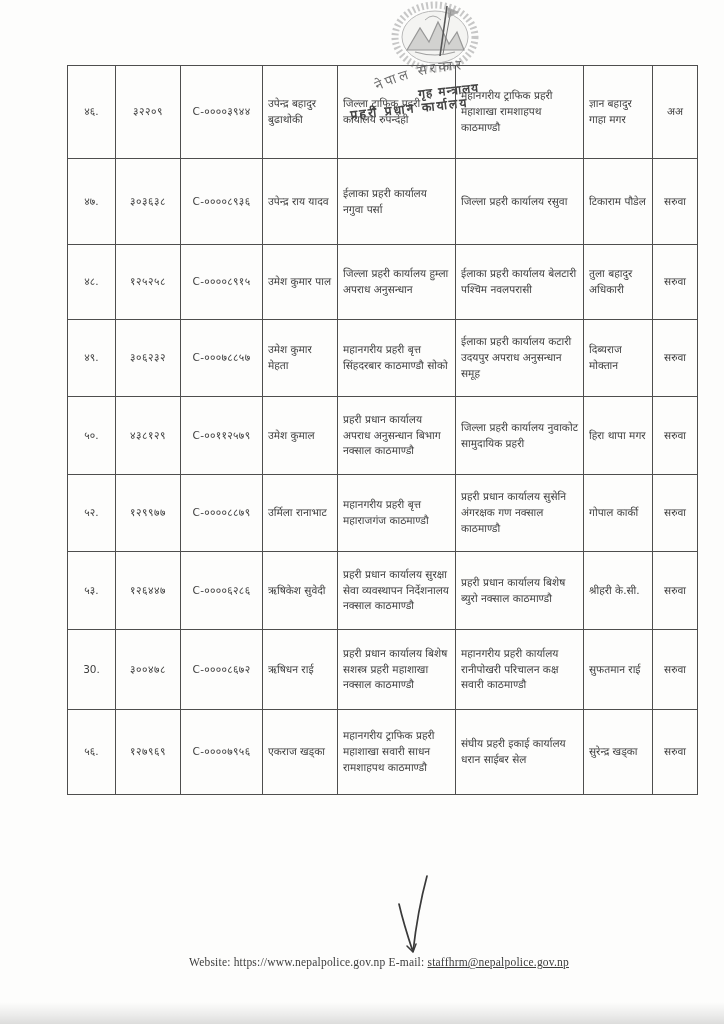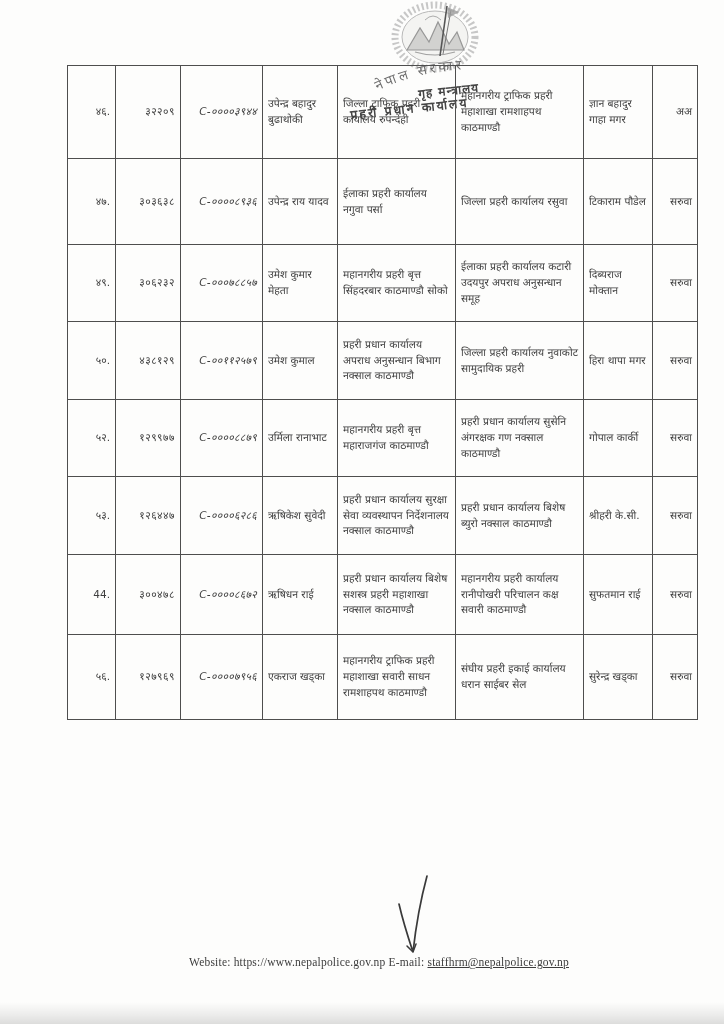--- a/index.html
+++ b/index.html
@@ -24,22 +24,22 @@
   }
   table.transfer td {
     border:1px solid #4e4e4e;
     font-size:10.5px; color:#3e3e3e; line-height:1.5;
     padding:2px 5px; vertical-align:middle;
     word-wrap:break-word;
   }
   .r0{height:93px;} .r1{height:86px;margin-top:20px;} .r2{height:75px;} .r3{height:77px;}
   .r4{height:78px;} .r5{height:77px;} .r6{height:77px;} .r7{height:78px;}
   .r8{height:80px;} .r9{height:75px;} .r10{height:85px;}
-  .c-sn, .c-reg, .c-cno, .c-remark { text-align:right; }
-  .c-cno { color:#585858; font-size:10px; letter-spacing:.3px;font-style:italic; }
+  .c-sn, .c-reg, .c-cno, .c-remark { text-align:center; }
+  .c-cno { color:#585858; font-size:10px; letter-spacing:.3px; }
   .c-reg { letter-spacing:.5px; }
 
   
   .sign-svg { position:absolute; left:385px; top:862px; width:60px; height:105px; overflow:visible; }
 
   
   .footer {
     position:absolute; top:956px; left:0; width:100%; padding-left:34px; box-sizing:border-box;
     text-align:center; font-family:"Liberation Serif", serif;
     font-size:11.5px; color:#3c3c3c; letter-spacing:.2px;
@@ -105,20 +105,30 @@
       <tr class="r1">
         <td class="c-sn">४७.</td>
         <td class="c-reg">३०३६३८</td>
         <td class="c-cno">C-००००८९३६</td>
         <td class="c-name">उपेन्द्र राय यादव</td>
         <td class="c-from">ईलाका प्रहरी कार्यालय नगुवा पर्सा</td>
         <td class="c-to">जिल्ला प्रहरी कार्यालय रसुवा</td>
         <td class="c-rep">टिकाराम पौडेल</td>
         <td class="c-remark">सरुवा</td>
       </tr>
+      <tr class="r2">
+        <td class="c-sn">४८.</td>
+        <td class="c-reg">१२५२५८</td>
+        <td class="c-cno">C-००००८९१५</td>
+        <td class="c-name">उमेश कुमार पाल</td>
+        <td class="c-from">जिल्ला प्रहरी कार्यालय हुम्ला अपराध अनुसन्धान</td>
+        <td class="c-to">ईलाका प्रहरी कार्यालय बेलटारी पश्चिम नवलपरासी</td>
+        <td class="c-rep">तुला बहादुर अधिकारी</td>
+        <td class="c-remark">सरुवा</td>
+      </tr>
       <tr class="r3">
         <td class="c-sn">४९.</td>
         <td class="c-reg">३०६२३२</td>
         <td class="c-cno">C-०००७८८५७</td>
         <td class="c-name">उमेश कुमार मेहता</td>
         <td class="c-from">महानगरीय प्रहरी बृत्त सिंहदरबार काठमाण्डौ सोको</td>
         <td class="c-to">ईलाका प्रहरी कार्यालय कटारी उदयपुर अपराध अनुसन्धान समूह</td>
         <td class="c-rep">दिब्यराज मोक्तान</td>
         <td class="c-remark">सरुवा</td>
       </tr>
@@ -146,21 +156,21 @@
         <td class="c-sn">५३.</td>
         <td class="c-reg">१२६४४७</td>
         <td class="c-cno">C-००००६२८६</td>
         <td class="c-name">ऋषिकेश सुवेदी</td>
         <td class="c-from">प्रहरी प्रधान कार्यालय सुरक्षा सेवा व्यवस्थापन निर्देशनालय नक्साल काठमाण्डौ</td>
         <td class="c-to">प्रहरी प्रधान कार्यालय बिशेष ब्युरो नक्साल काठमाण्डौ</td>
         <td class="c-rep">श्रीहरी के.सी.</td>
         <td class="c-remark">सरुवा</td>
       </tr>
       <tr class="r8">
-        <td class="c-sn">44.</td>
+        <td class="c-sn">30.</td>
         <td class="c-reg">३००४७८</td>
         <td class="c-cno">C-००००८६७२</td>
         <td class="c-name">ऋषिधन राई</td>
         <td class="c-from">प्रहरी प्रधान कार्यालय बिशेष सशस्त्र प्रहरी महाशाखा नक्साल काठमाण्डौ</td>
         <td class="c-to">महानगरीय प्रहरी कार्यालय रानीपोखरी परिचालन कक्ष सवारी काठमाण्डौ</td>
         <td class="c-rep">सुफतमान राई</td>
         <td class="c-remark">सरुवा</td>
       </tr>
       <tr class="r10">
         <td class="c-sn">५६.</td>

